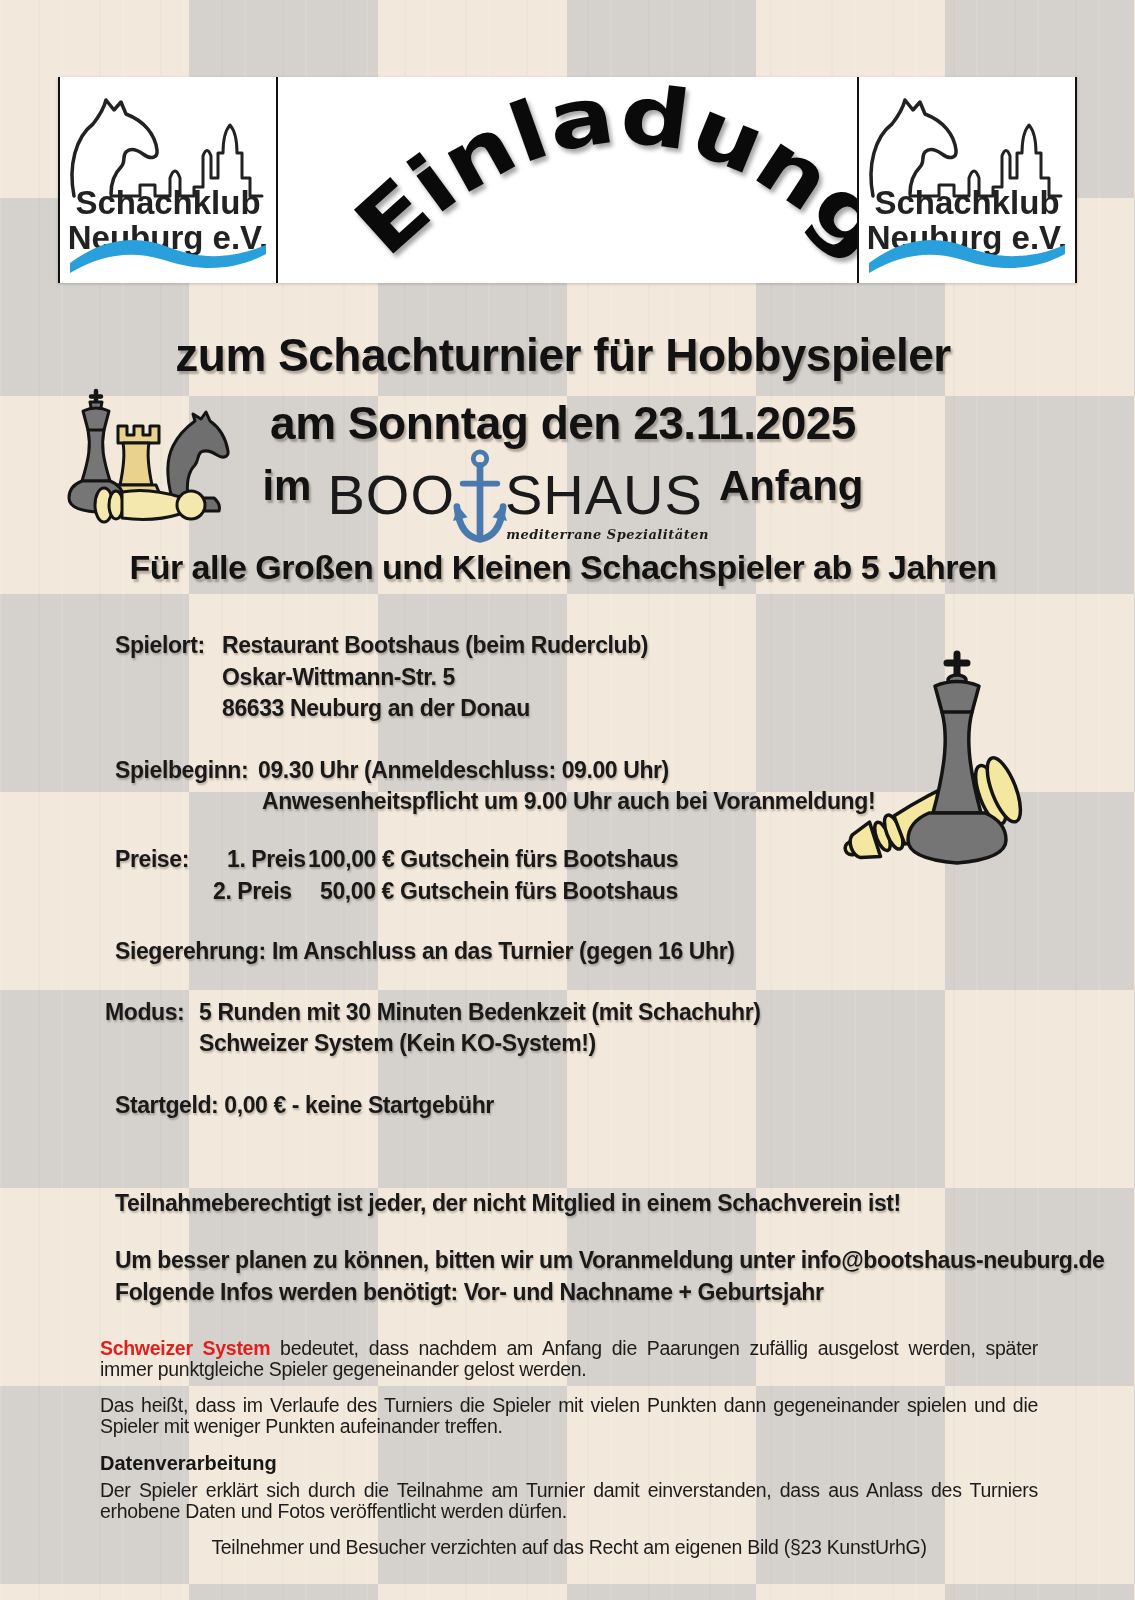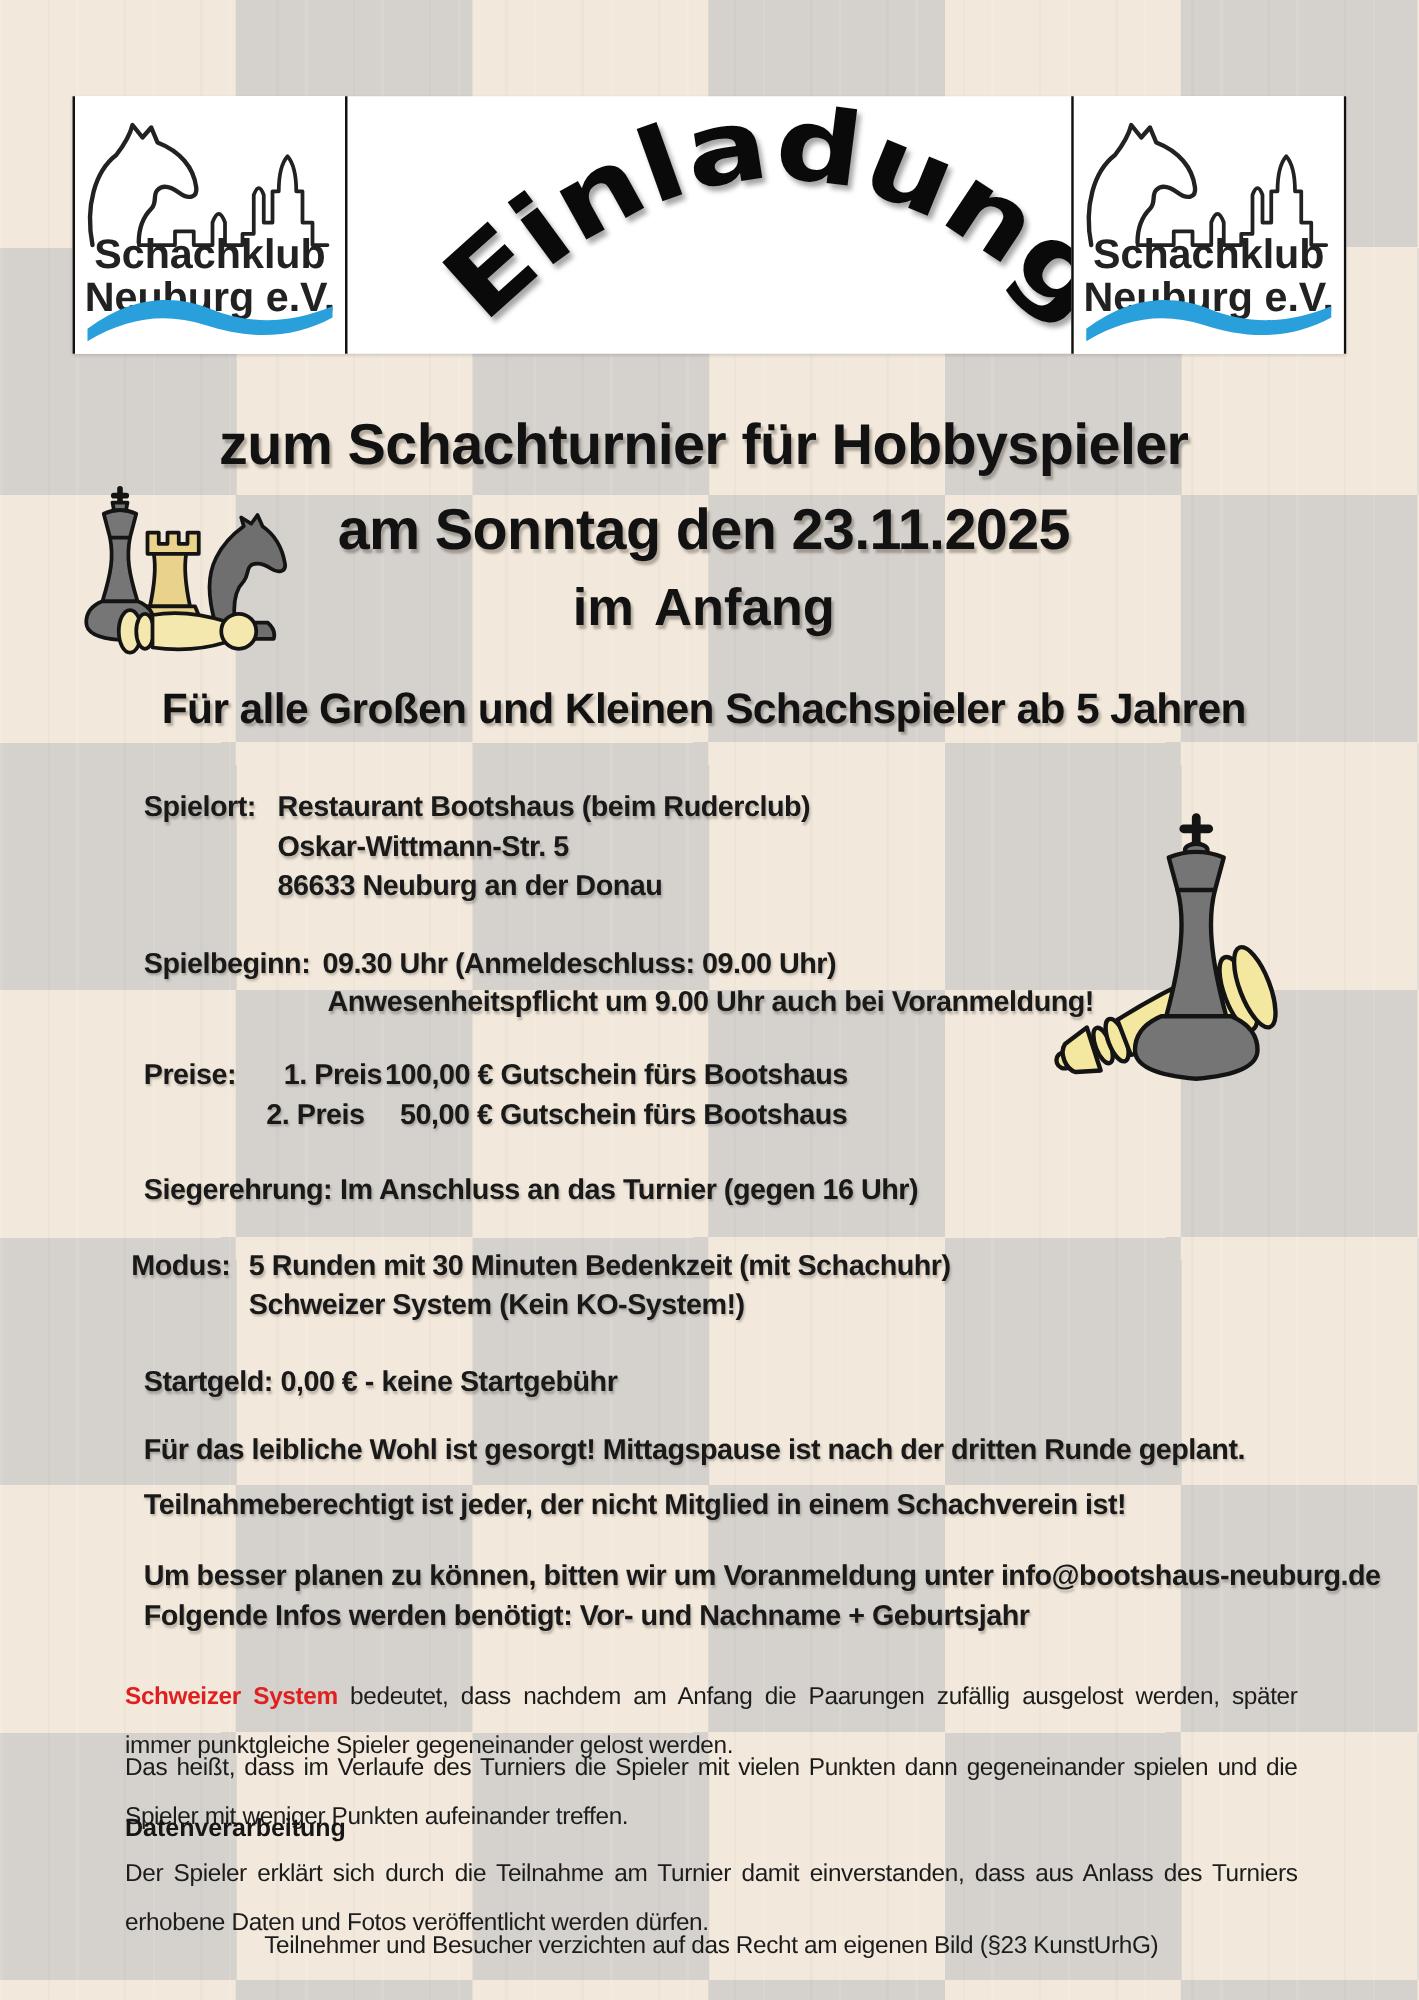--- a/index.html
+++ b/index.html
@@ -69,21 +69,21 @@
   
   .d{
     position:absolute;
     font-size:23px;font-weight:bold;color:#191919;
     letter-spacing:-0.4px;white-space:nowrap;
     text-shadow:1px 2px 2px rgba(50,40,30,0.30);
   }
   
   .f{
     position:absolute;left:100px;width:938px;
-    font-size:19.5px;line-height:39px;color:#1c1c1c;
+    font-size:19.5px;line-height:21px;color:#1c1c1c;
     letter-spacing:-0.3px;text-align:justify;margin:0;
   }
   .f-heading{
     position:absolute;left:100px;
     font-size:20px;font-weight:bold;color:#161616;white-space:nowrap;
   }
   .red{color:#e01f1f;font-weight:bold;}
   .chess-svg{position:absolute;overflow:visible;}
 </style>
 </head>
@@ -125,20 +125,35 @@
           <use href="#club-logo"></use>
         </svg>
     </div>
   </div>
 
   <div class="h-center h1">zum Schachturnier für Hobbyspieler</div>
   <div class="h-center h2">am Sonntag den 23.11.2025</div>
 
   <div class="h-center h3">
     <span>im</span>
+    <span class="bootshaus">
+      <span>BOO</span>
+      <span class="anchor-wrap">
+        <svg viewBox="0 0 56 104">
+          <circle cx="28" cy="10" r="7" fill="none" stroke="#4a79ad" stroke-width="5"></circle>
+          <line x1="28" y1="17" x2="28" y2="88" stroke="#4a79ad" stroke-width="7" stroke-linecap="round"></line>
+          <line x1="10" y1="36" x2="46" y2="36" stroke="#4a79ad" stroke-width="6" stroke-linecap="round"></line>
+          <path d="M4 60 C6 82 15 92 28 94 C41 92 50 82 52 60" fill="none" stroke="#4a79ad" stroke-width="7" stroke-linecap="round"></path>
+          <path d="M5 59 L0 75 L15 71 Z" fill="#4a79ad"></path>
+          <path d="M51 59 L56 75 L41 71 Z" fill="#4a79ad"></path>
+        </svg>
+      </span>
+      <span>SHAUS</span>
+      <span class="tagline">mediterrane Spezialitäten</span>
+    </span>
     <span>Anfang</span>
   </div>
 
   <div class="h-center subtitle">Für alle Großen und Kleinen Schachspieler ab 5 Jahren</div>
 
   <svg class="chess-svg" style="left:52px;top:388px;width:185px;height:150px" viewBox="0 0 185 150">
     <g stroke="#141414" stroke-width="3" stroke-linejoin="round">
 
       <g fill="#e9d28c">
         <path d="M66 38 h9 v9 h7 v-9 h9 v9 h7 v-9 h9 v17 h-41 z"></path>
@@ -208,21 +223,20 @@
   <div class="d" style="left:320px;top:878px">50,00 € Gutschein fürs Bootshaus</div>
 
   <div class="d" style="left:115px;top:938px">Siegerehrung:</div>
   <div class="d" style="left:272px;top:938px">Im Anschluss an das Turnier (gegen 16 Uhr)</div>
 
   <div class="d" style="left:105px;top:999px">Modus:</div>
   <div class="d" style="left:199px;top:999px">5 Runden mit 30 Minuten Bedenkzeit (mit Schachuhr)</div>
   <div class="d" style="left:199px;top:1030px">Schweizer System (Kein KO-System!)</div>
 
   <div class="d" style="left:115px;top:1092px">Startgeld: 0,00 € - keine Startgebühr</div>
-  <div class="d" style="left:115px;top:1146px">Für das leibliche Wohl ist gesorgt! Mittagspause ist nach der dritten Runde geplant.</div>
   <div class="d" style="left:115px;top:1190px">Teilnahmeberechtigt ist jeder, der nicht Mitglied in einem Schachverein ist!</div>
   <div class="d" style="left:115px;top:1247px">Um besser planen zu können, bitten wir um Voranmeldung unter info@bootshaus-neuburg.de</div>
   <div class="d" style="left:115px;top:1279px">Folgende Infos werden benötigt:  Vor- und Nachname + Geburtsjahr</div>
 
   <p class="f" style="top:1338px"><span class="red">Schweizer System</span><span> bedeutet, dass nachdem am Anfang die Paarungen zufällig ausgelost werden, später immer punktgleiche Spieler gegeneinander gelost werden.</span></p>
   <p class="f" style="top:1395px">Das heißt, dass im Verlaufe des Turniers die Spieler mit vielen Punkten dann gegeneinander spielen und die Spieler mit weniger Punkten aufeinander treffen.</p>
 
   <div class="f-heading" style="top:1452px">Datenverarbeitung</div>
   <p class="f" style="top:1480px">Der Spieler erklärt sich durch die Teilnahme am Turnier damit einverstanden, dass aus Anlass des Turniers erhobene Daten und Fotos veröffentlicht werden dürfen.</p>
   <p class="f" style="top:1537px;text-align:center">Teilnehmer und Besucher verzichten auf das Recht am eigenen Bild (§23 KunstUrhG)</p>

